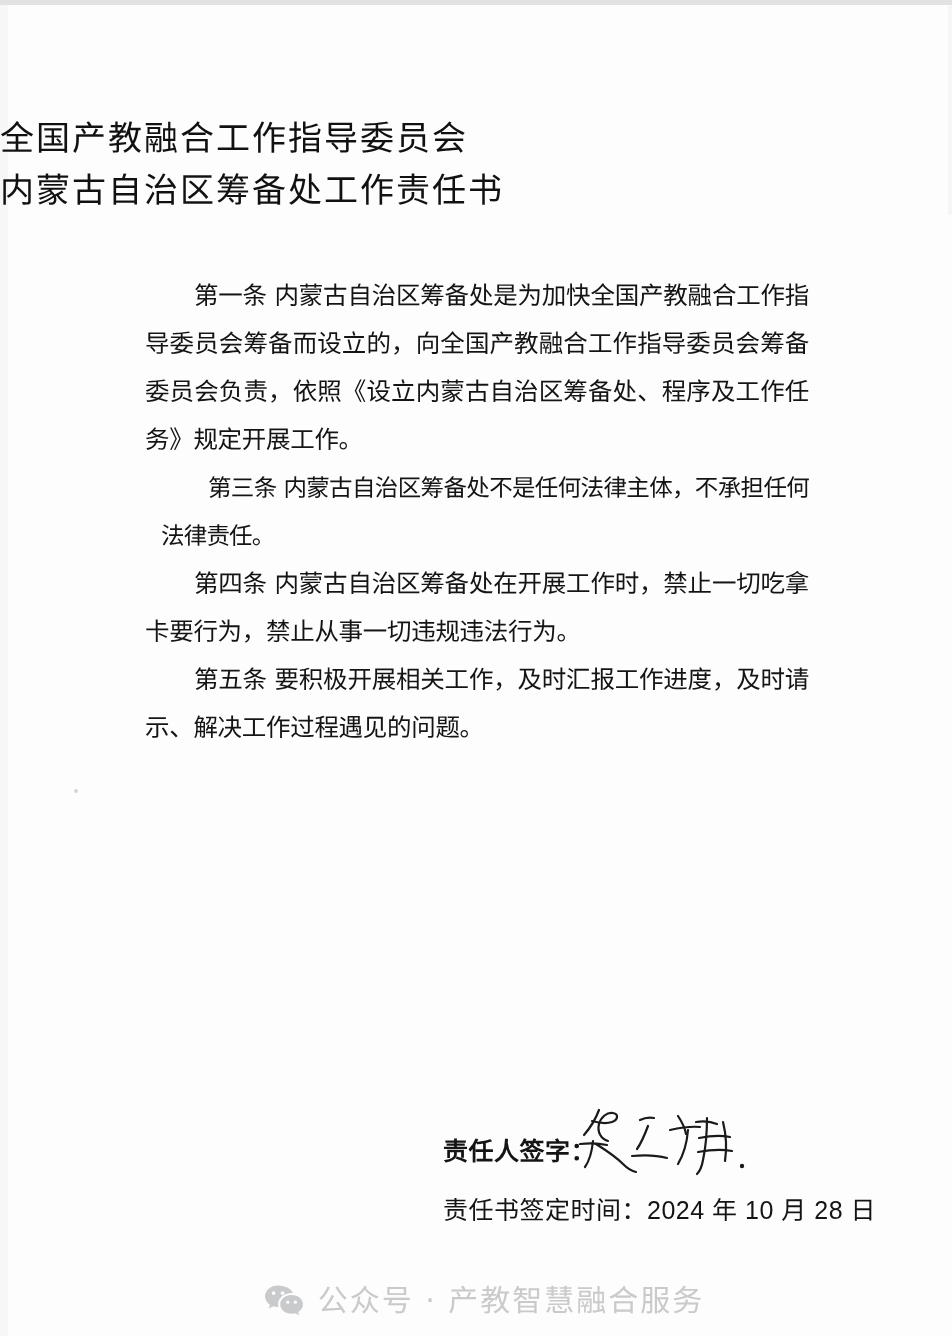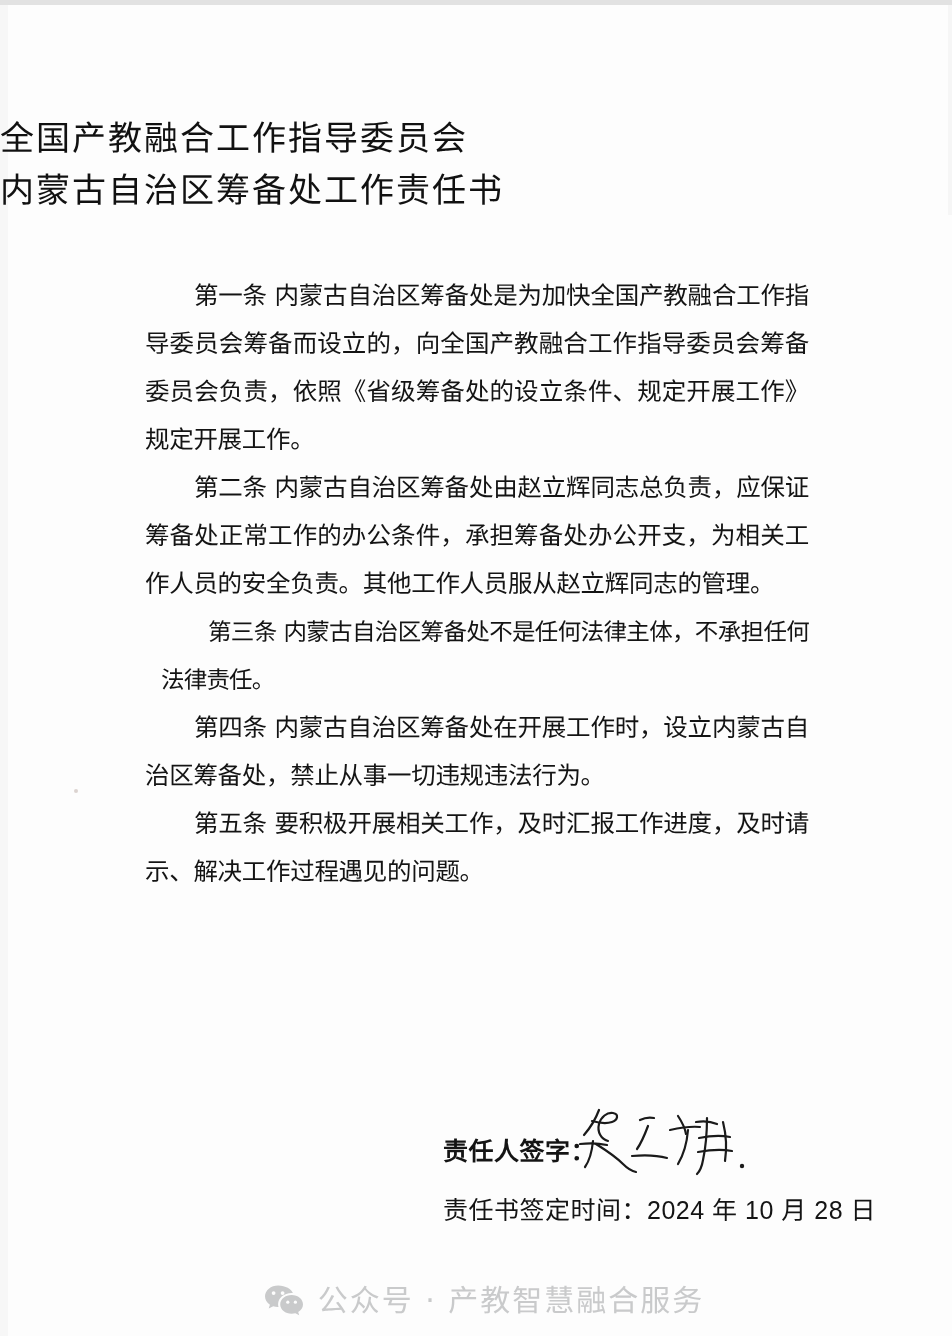--- a/index.html
+++ b/index.html
@@ -171,24 +171,23 @@
   <div class="scan-edge-left"></div>
   <div class="scan-edge-right"></div>
   <div class="scan-speck"></div>
 
   <div class="doc-title">
     <span class="tline">全国产教融合工作指导委员会</span>
     <span class="tline">内蒙古自治区筹备处工作责任书</span>
   </div>
 
   <div class="doc-body">
-    <p class="para article">第一条 内蒙古自治区筹备处是为加快全国产教融合工作指导委员会筹备而设立的，向全国产教融合工作指导委员会筹备委员会负责，依照《省级筹备处的设立条件、规定开展工作》规定开展工作。</p>
-    <p class="para article">第二条  内蒙古自治区筹备处由赵立辉同志总负责，应保证筹备处正常工作的办公条件，承担筹备处办公开支，为相关工作人员的安全负责。其他工作人员服从赵立辉同志的管理。</p>
+    <p class="para article">第一条 内蒙古自治区筹备处是为加快全国产教融合工作指导委员会筹备而设立的，向全国产教融合工作指导委员会筹备委员会负责，依照《设立内蒙古自治区筹备处、程序及工作任务》规定开展工作。</p>
     <p class="para article compact">第三条 内蒙古自治区筹备处不是任何法律主体，不承担任何法律责任。</p>
-    <p class="para article">第四条  内蒙古自治区筹备处在开展工作时，设立内蒙古自治区筹备处，禁止从事一切违规违法行为。</p>
+    <p class="para article">第四条  内蒙古自治区筹备处在开展工作时，禁止一切吃拿卡要行为，禁止从事一切违规违法行为。</p>
     <p class="para article">第五条  要积极开展相关工作，及时汇报工作进度，及时请示、解决工作过程遇见的问题。</p>
   </div>
 
   <div class="sign-block">
     <div class="sign-row">
       <span class="label">责任人签字：</span>
       <svg class="signature-svg" viewBox="0 0 185 86" aria-label="赵立辉" fill="none" stroke="#1a1a1a" stroke-width="2.2" stroke-linecap="round" stroke-linejoin="round">
 
         <path d="M33 16 C30 24 25 33 18 41"></path>
         <path d="M26 27 C33 29 40 30 46 28 C52 26 53 20 47 19 C41 18 35 23 33 30 C31 38 35 45 42 47"></path>

